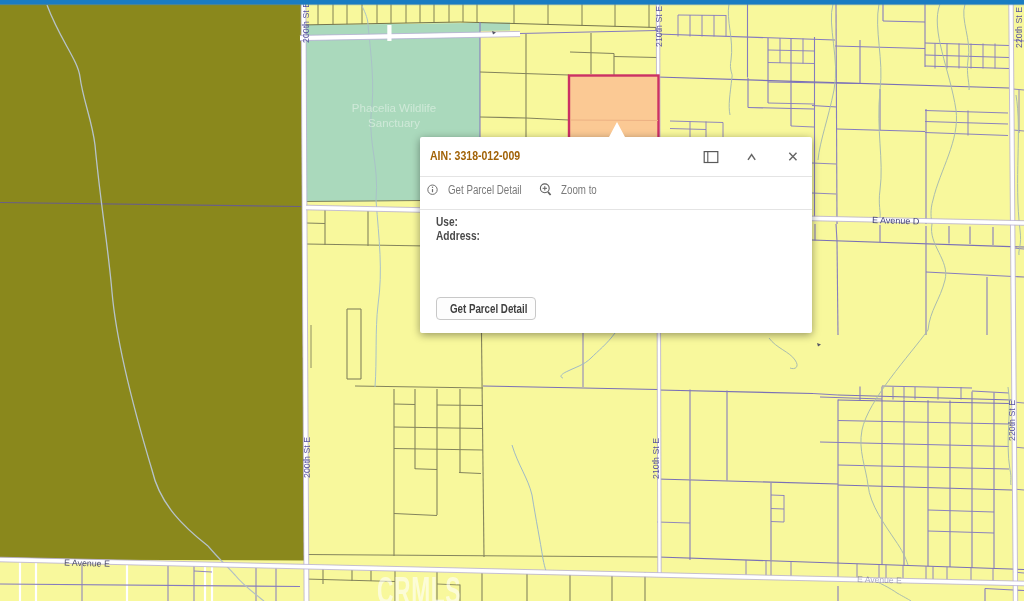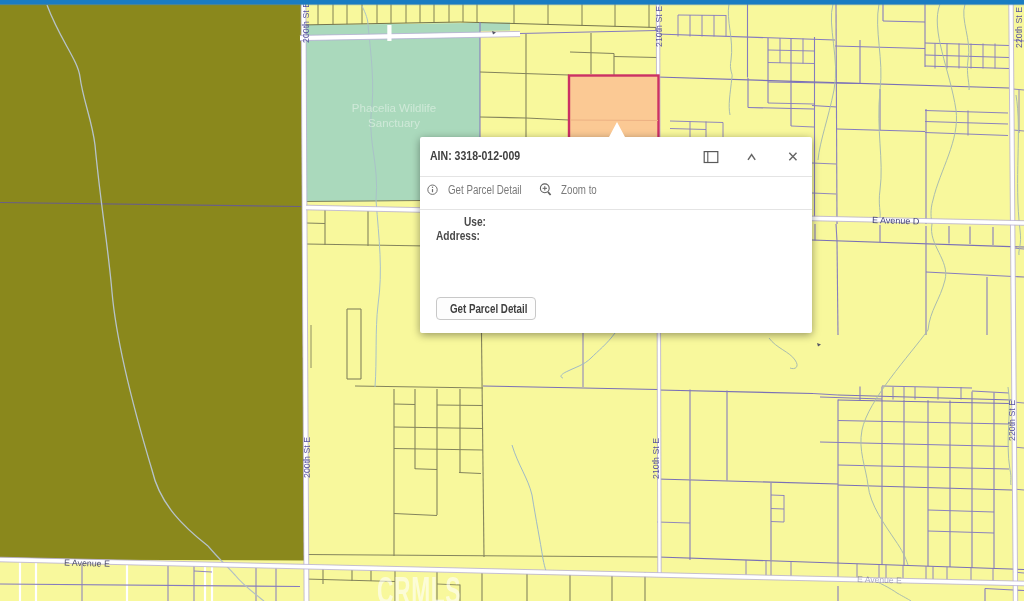--- a/index.html
+++ b/index.html
@@ -2,25 +2,25 @@
 <html><head><meta charset="utf-8">
 <style>
 * { margin:0; padding:0; box-sizing:border-box; }
 html,body { width:1024px; height:601px; overflow:hidden; font-family:"Liberation Sans",sans-serif; }
 .stage { position:relative; width:1024px; height:601px; }
 .stage > svg { position:absolute; left:0; top:0; }
 .popup { position:absolute; left:420px; top:137px; width:392px; height:196px; background:#fff;
   box-shadow:0 2px 8px rgba(0,0,0,0.4); border-radius:2px; }
 .arrow { position:absolute; top:-15px; left:189px; width:0; height:0;
   border-left:8px solid transparent; border-right:8px solid transparent; border-bottom:15px solid #fff; }
-.ptitle { position:absolute; left:10px; top:11px; font-size:13.5px; font-weight:bold; color:#404040; }
+.ptitle { position:absolute; left:10px; top:11px; font-size:13.5px; font-weight:bold; color:#a16207; }
 .picons { position:absolute; right:5px; top:0; }
 .pdiv { position:absolute; left:0; width:100%; border-top:1px solid #e4e4e4; }
 .actions { position:absolute; left:7px; top:46px; display:flex; align-items:center; font-size:12.5px; color:#7a7a7a; }
-.pbody { position:absolute; left:16px; top:78px; font-size:13px; color:#565656;text-align:right; }
+.pbody { position:absolute; left:16px; top:78px; font-size:13px; color:#565656; }
 .lbl { font-weight:bold; color:#4a4a4a; margin-bottom:1px; line-height:13px; }
 .val { line-height:13px; margin-top:1px; }
 .val { color:#5a5a5a; line-height:13px; }
 .cond { display:inline-block; transform:scaleX(0.78); transform-origin:0 50%; white-space:nowrap; }
 .cond2 { display:inline-block; transform:scaleX(0.75); transform-origin:50% 50%; white-space:nowrap; }
 .pbtn { position:absolute; left:16px; top:160px; width:100px; height:23px; background:#fdfdfd;
   border:1px solid #c8c8c8; border-radius:4px; text-align:center; line-height:21px;
   font-size:13px; font-weight:bold; color:#3f3f3f; }
 .wm { position:absolute; left:377px; top:570px; font-size:38px; font-weight:bold;
   color:rgba(255,255,255,0.6); transform:scaleX(0.60); transform-origin:0 0; letter-spacing:1px; }

